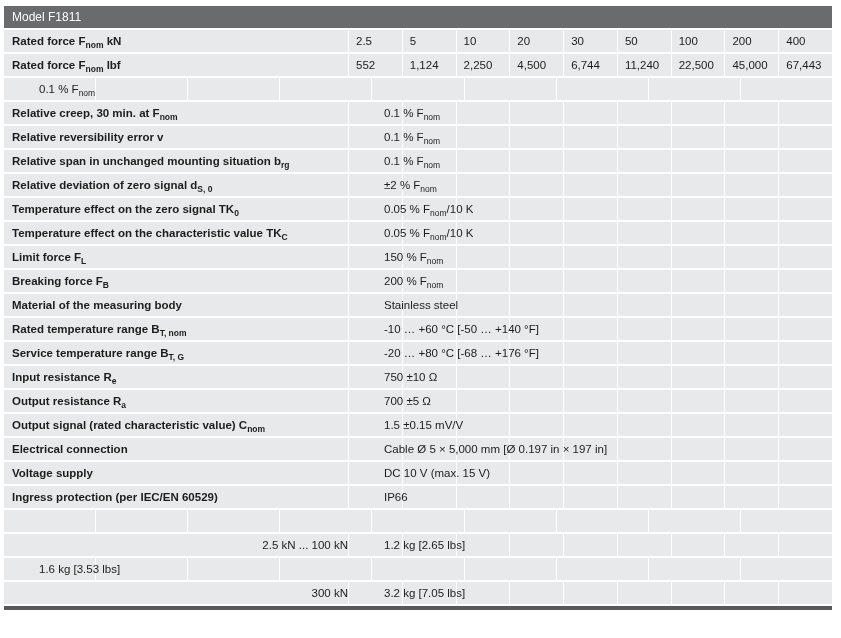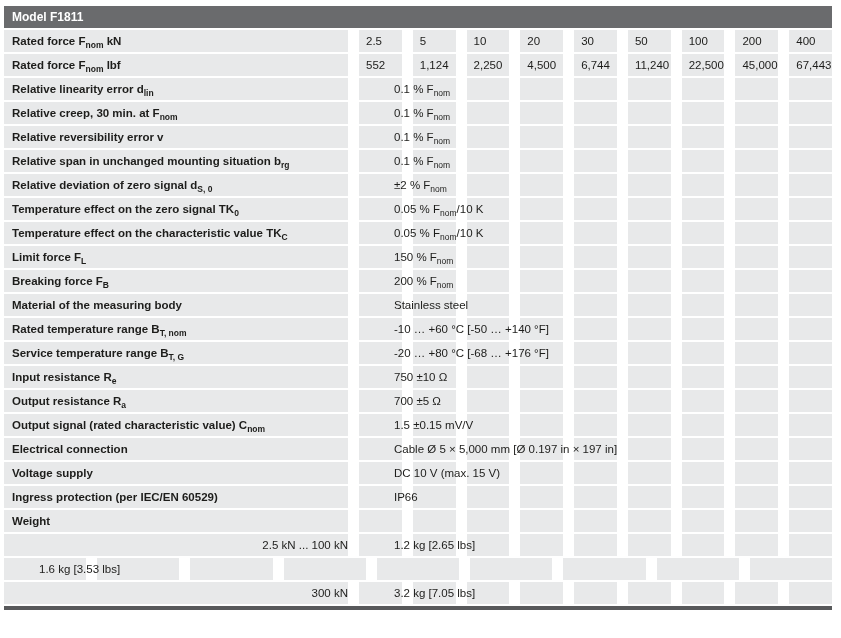--- a/index.html
+++ b/index.html
@@ -8,25 +8,25 @@
     font-family: "Liberation Sans", sans-serif;
     color: var(--text, #1d1d1b);
     -webkit-font-smoothing: antialiased;
   }
   .sheet { margin: 6px 9px 0 4px; width: 828px; }
 
   .title-bar {
     height: 22px; line-height: 22px;
     background: var(--header-bg, #6a6b6d);
     color: var(--header-text, #ffffff);
-    font-size: 12px; font-weight: bold;
+    font-size: 12px; font-weight: normal;
     padding-left: 8px; box-sizing: border-box;
   }
 
-  .row { display: flex; gap: 11px; margin-top: 2px; height: 22px; }
+  .row { display: flex; gap: 1px; margin-top: 2px; height: 22px; }
 
   .cell {
     background: var(--row-bg, #e8e9ea);
     height: 22px; line-height: 22px;
     box-sizing: border-box;
     font-size: 11.5px;
     white-space: nowrap;
   }
   .label-cell {
     flex: 0 0 344px;
@@ -75,21 +75,20 @@
         <div class="cell val-cell">1,124</div>
         <div class="cell val-cell">2,250</div>
         <div class="cell val-cell">4,500</div>
         <div class="cell val-cell">6,744</div>
         <div class="cell val-cell">11,240</div>
         <div class="cell val-cell">22,500</div>
         <div class="cell val-cell">45,000</div>
         <div class="cell val-cell">67,443</div>
       </div>
       <div class="row">
-        <div class="cell label-cell"><span>Relative linearity error d</span><sub>lin</sub></div>
         <div class="cell val-cell"><span class="spanval"><span>0.1 % F</span><sub>nom</sub></span></div>
         <div class="cell val-cell"></div>
         <div class="cell val-cell"></div>
         <div class="cell val-cell"></div>
         <div class="cell val-cell"></div>
         <div class="cell val-cell"></div>
         <div class="cell val-cell"></div>
         <div class="cell val-cell"></div>
         <div class="cell val-cell"></div>
       </div>
@@ -291,21 +290,20 @@
         <div class="cell val-cell"></div>
         <div class="cell val-cell"></div>
         <div class="cell val-cell"></div>
         <div class="cell val-cell"></div>
         <div class="cell val-cell"></div>
         <div class="cell val-cell"></div>
         <div class="cell val-cell"></div>
         <div class="cell val-cell"></div>
       </div>
       <div class="row">
-        <div class="cell label-cell"><span>Weight</span></div>
         <div class="cell val-cell"></div>
         <div class="cell val-cell"></div>
         <div class="cell val-cell"></div>
         <div class="cell val-cell"></div>
         <div class="cell val-cell"></div>
         <div class="cell val-cell"></div>
         <div class="cell val-cell"></div>
         <div class="cell val-cell"></div>
         <div class="cell val-cell"></div>
       </div>

